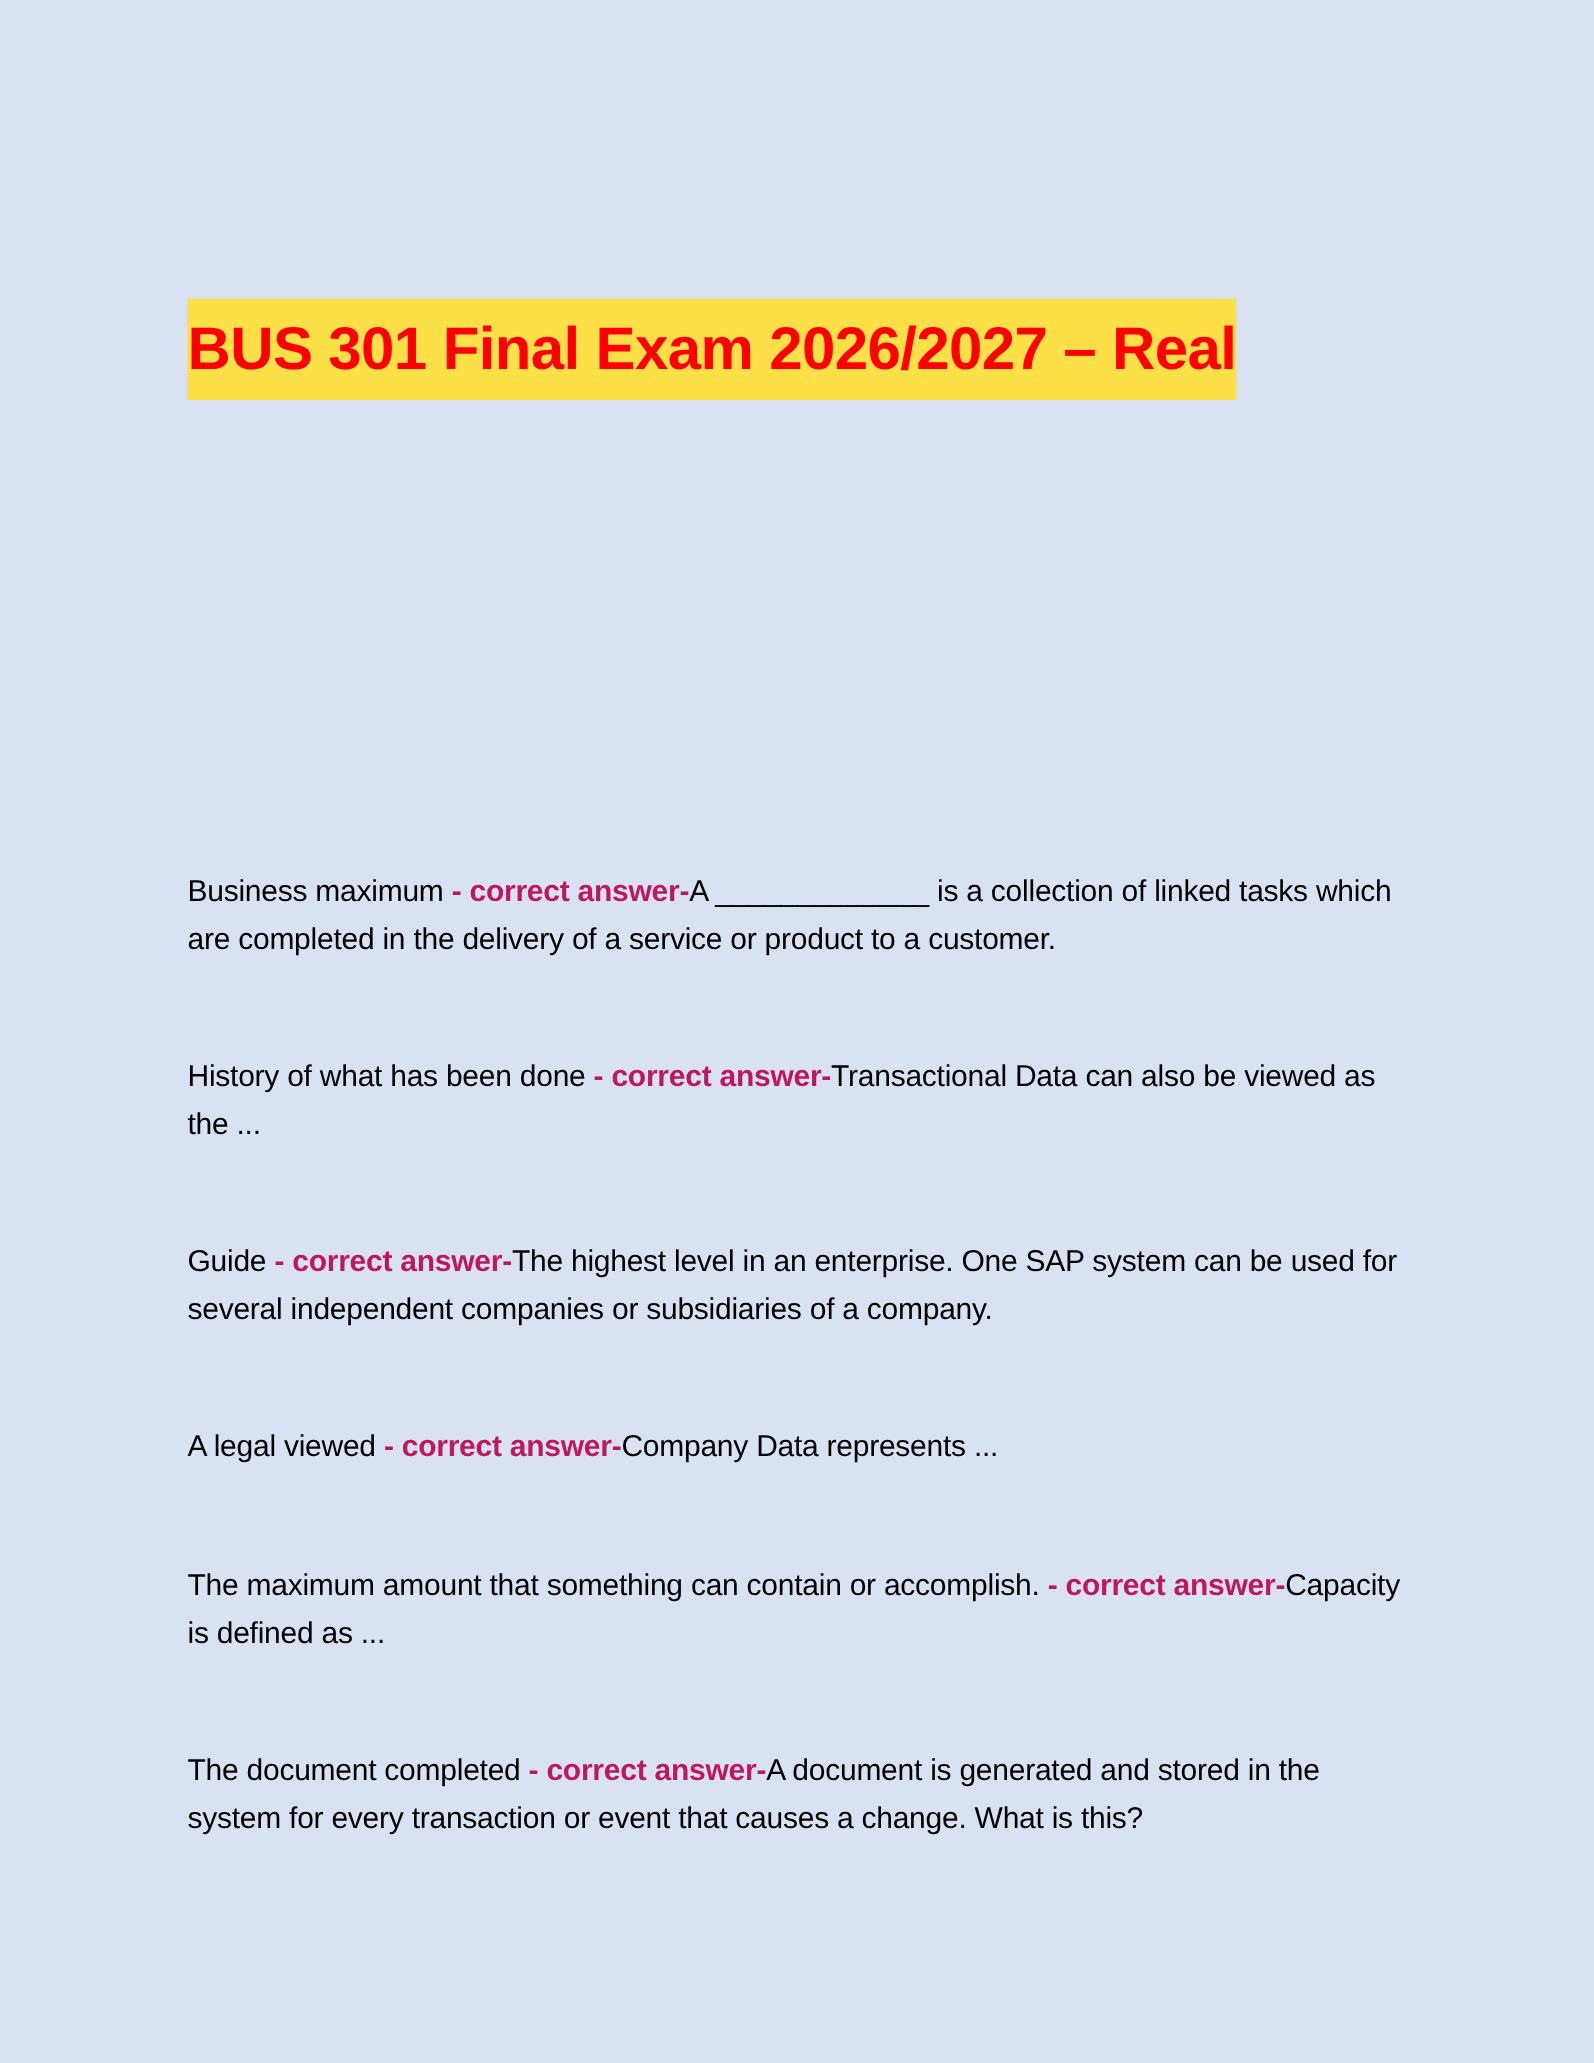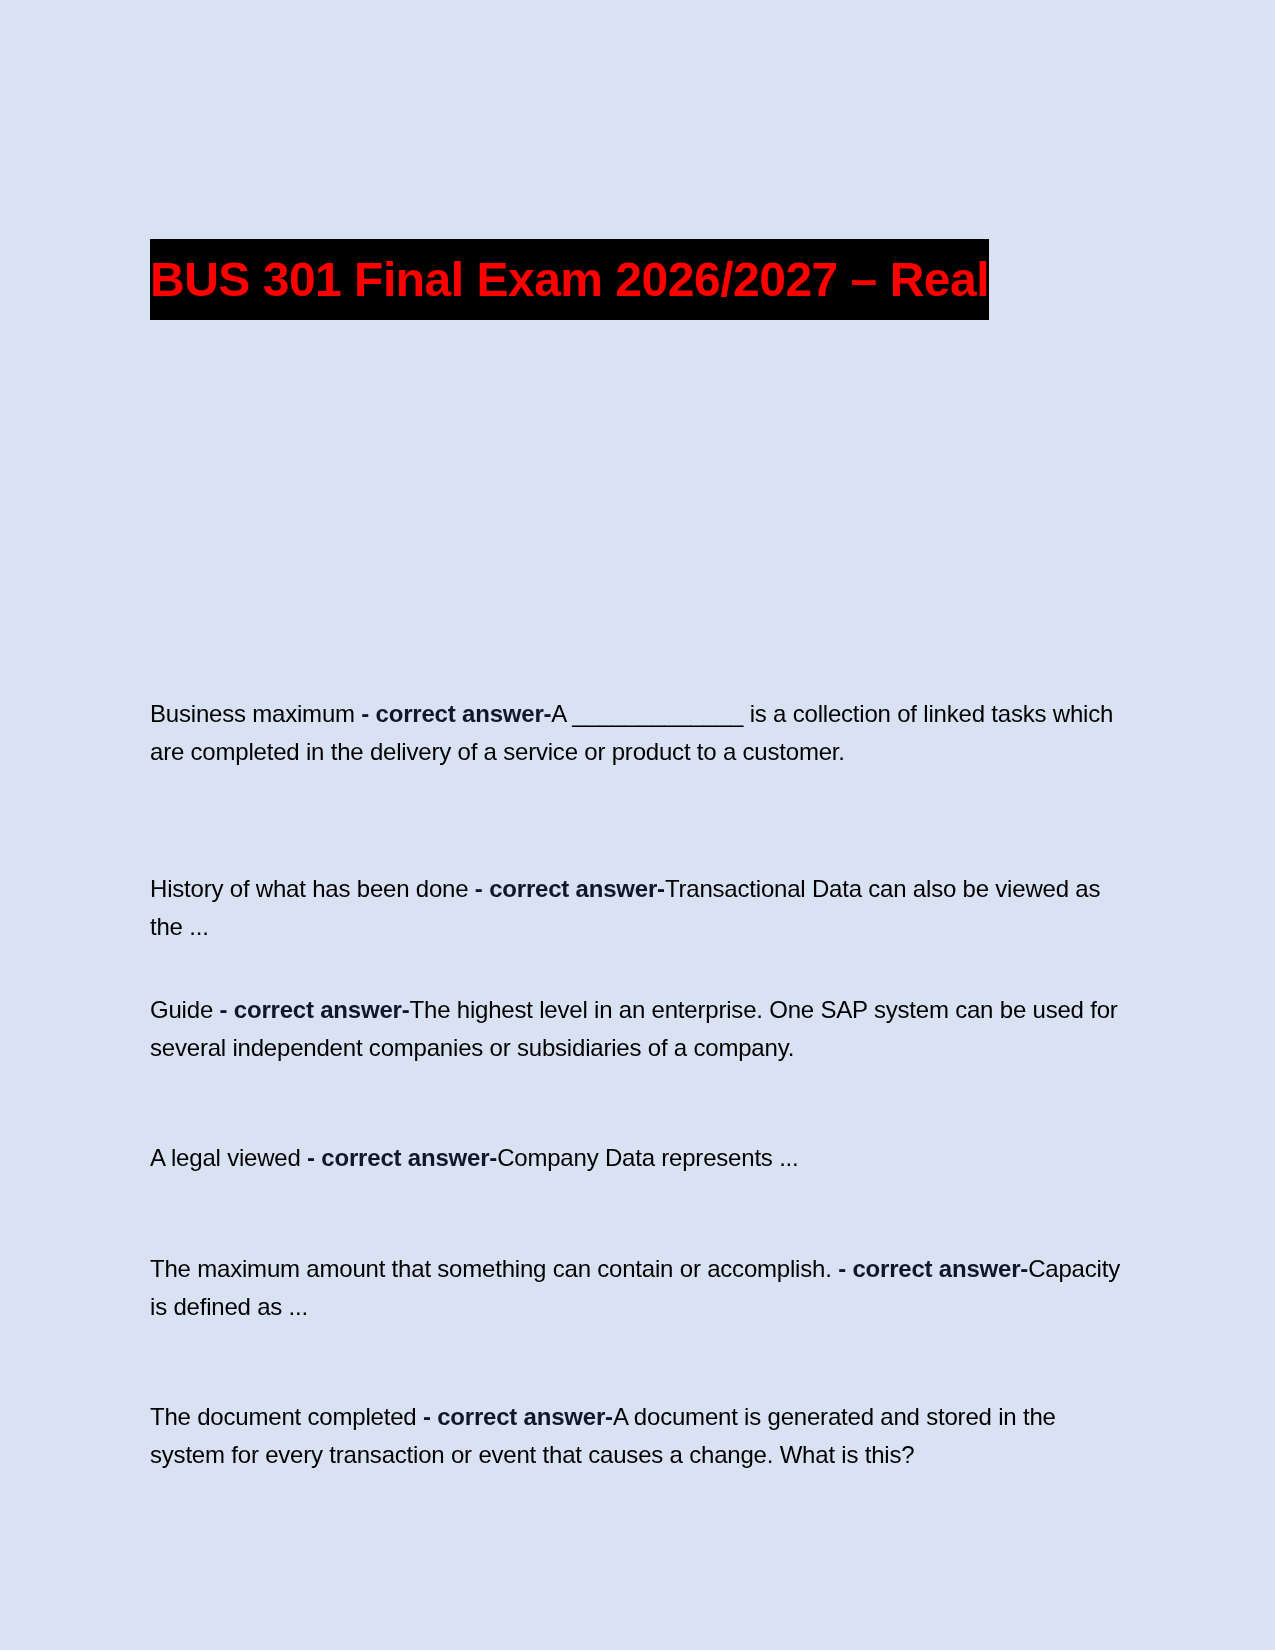--- a/index.html
+++ b/index.html
@@ -1,29 +1,29 @@
 <!DOCTYPE html>
 <html><head>
 <meta charset="utf-8">
 <style>
   html, body { margin:0; padding:0; }
   body { width:1275px; height:1650px; background:#d9e2f3; position:relative; overflow:hidden;
          font-family:"Liberation Sans", sans-serif; color:#000; }
   .title { position:absolute; left:150px; top:242px; width:940px; font-size:48px; font-weight:bold;
            color:#ff0000; line-height:76px; letter-spacing:-0.5px; }
-  .title span { background:#000000; padding:14px 0; }
+  .title span { background:#fde047; padding:14px 0; }
   .qa { position:absolute; left:150px; width:970px; font-size:24px; line-height:38px; letter-spacing:-0.2px; }
-  .ca { color:#0f172a; font-weight:bold; }
+  .ca { color:#be185d; font-weight:bold; }
 </style>
 </head>
 <body>
 
 <div class="title">
   <span>BUS 301 Final Exam 2026/2027 – Real</span><br>
   <br>
 </div>
 
 <div class="qa" style="top:695px"><span>Business maximum</span><span class="ca"> - correct answer-</span><span>A _____________ is a collection of linked tasks which are completed in the delivery of a service or product to a customer.</span></div>
-<div class="qa" style="top:870px"><span>History of what has been done</span><span class="ca"> - correct answer-</span><span>Transactional Data can also be viewed as the ...</span></div>
+<div class="qa" style="top:843px"><span>History of what has been done</span><span class="ca"> - correct answer-</span><span>Transactional Data can also be viewed as the ...</span></div>
 <div class="qa" style="top:991px"><span>Guide</span><span class="ca"> - correct answer-</span><span>The highest level in an enterprise. One SAP system can be used for several independent companies or subsidiaries of a company.</span></div>
 <div class="qa" style="top:1139px"><span>A legal viewed</span><span class="ca"> - correct answer-</span><span>Company Data represents ...</span></div>
 <div class="qa" style="top:1250px"><span>The maximum amount that something can contain or accomplish.</span><span class="ca"> - correct answer-</span><span>Capacity is defined as ...</span></div>
 <div class="qa" style="top:1398px"><span>The document completed</span><span class="ca"> - correct answer-</span><span>A document is generated and stored in the system for every transaction or event that causes a change. What is this?</span></div>
 
 </body></html>

